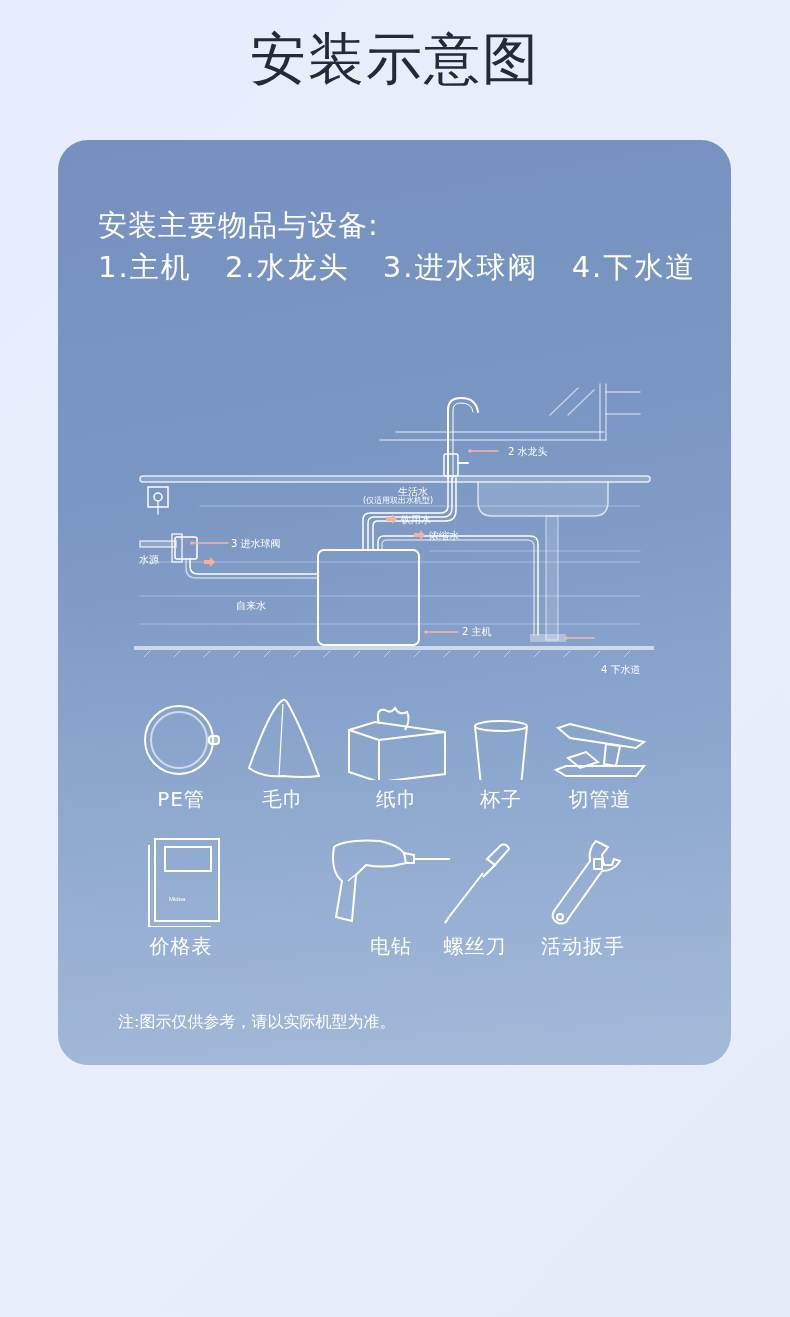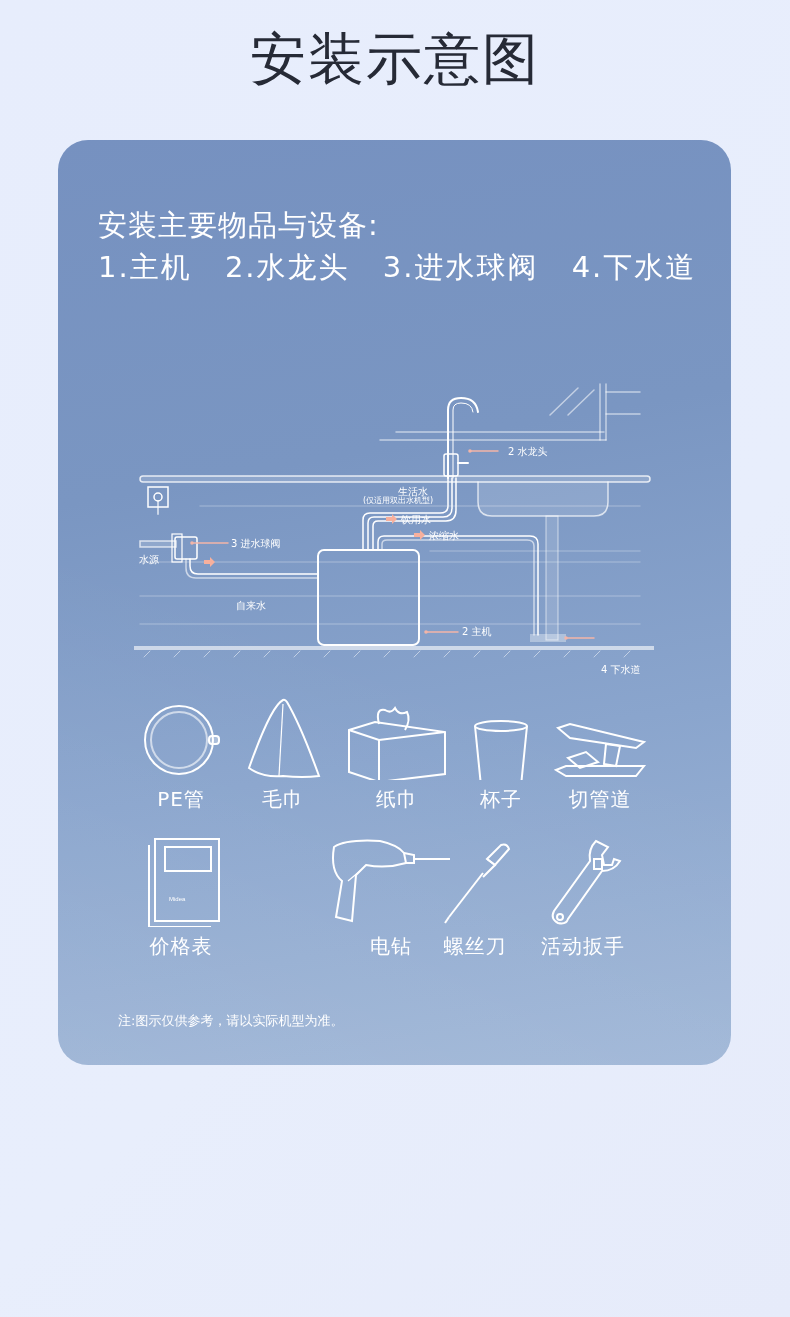--- a/index.html
+++ b/index.html
@@ -14,21 +14,21 @@
   .card-sheen{position:absolute;inset:0;background:linear-gradient(200deg,rgba(255,255,255,0) 55%,rgba(255,255,255,0.08) 100%);}
   .heading{position:absolute;left:40px;color:#fff;font-size:29px;letter-spacing:1px;white-space:nowrap;}
   .h1{top:66px;}
   .h2{top:108px;letter-spacing:2px;}
   .h2 span{margin-right:22px;}
   svg.diagram{position:absolute;left:72px;top:240px;}
   .lbl{position:absolute;color:#fff;font-size:10px;white-space:nowrap;text-align:right;}
   .tool{position:absolute;text-align:center;color:#fff;font-size:20px;}
   .tool svg{display:block;margin:0 auto;}
   .tool .tname{margin-top:6px;letter-spacing:1px;}
-  .note{position:absolute;left:60px;top:872px;color:#fff;font-size:13px;}
+  .note{position:absolute;left:60px;top:872px;color:#fff;font-size:16px;}
 </style>
 </head>
 <body>
 
 <div class="page-title">安装示意图</div>
 
 <div class="card">
   <div class="card-sheen"></div>
 
   <div class="heading h1">安装主要物品与设备:</div>

